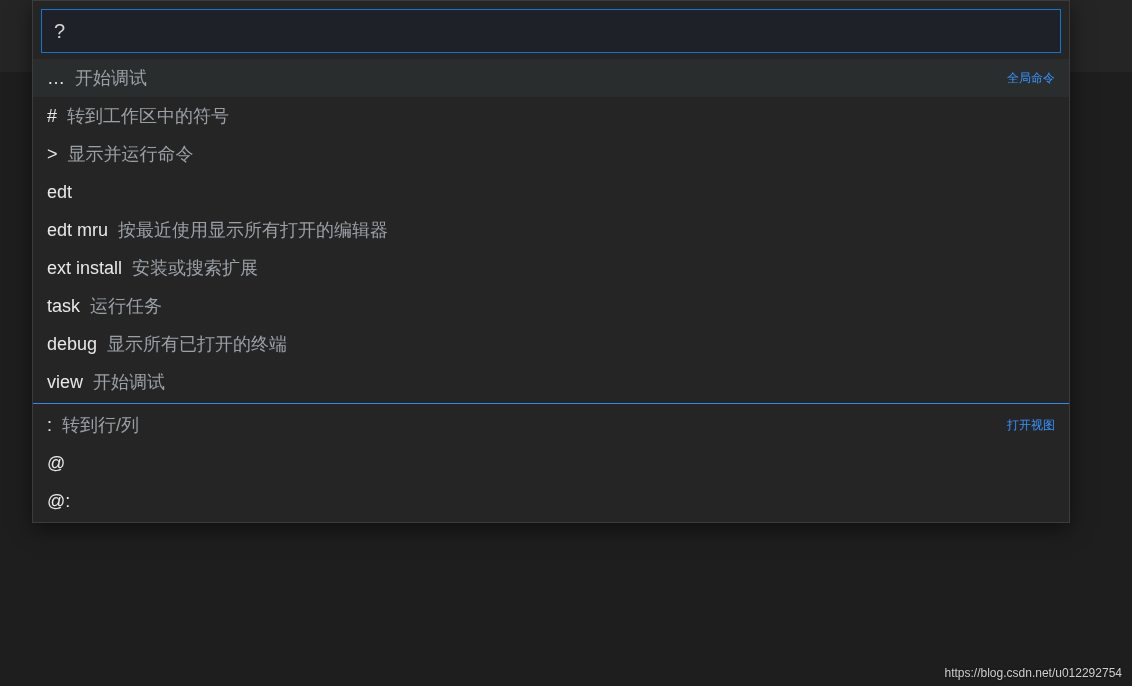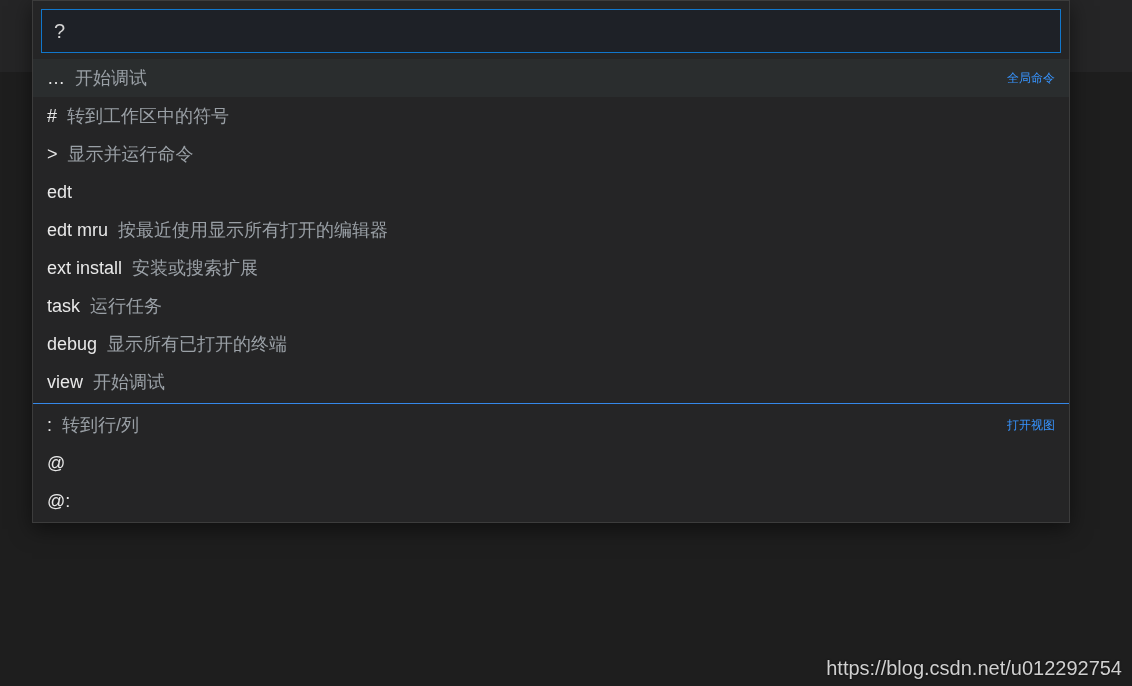--- a/index.html
+++ b/index.html
@@ -79,21 +79,21 @@
     height: 1px;
     background: #3794ff;
     margin: 2px 0 2px 0;
     opacity: 0.9;
   }
   .watermark {
     position: absolute;
     bottom: 6px;
     right: 10px;
     color: #d0d0d0;
-    font-size: 20px;
+    font-size: 12px;
     text-shadow: 0 0 2px rgba(0,0,0,0.7);
     pointer-events: none;
   }
 </style>
 </head>
 <body>
 
 <div class="bg-stripe"></div>
 
 <div class="palette">

